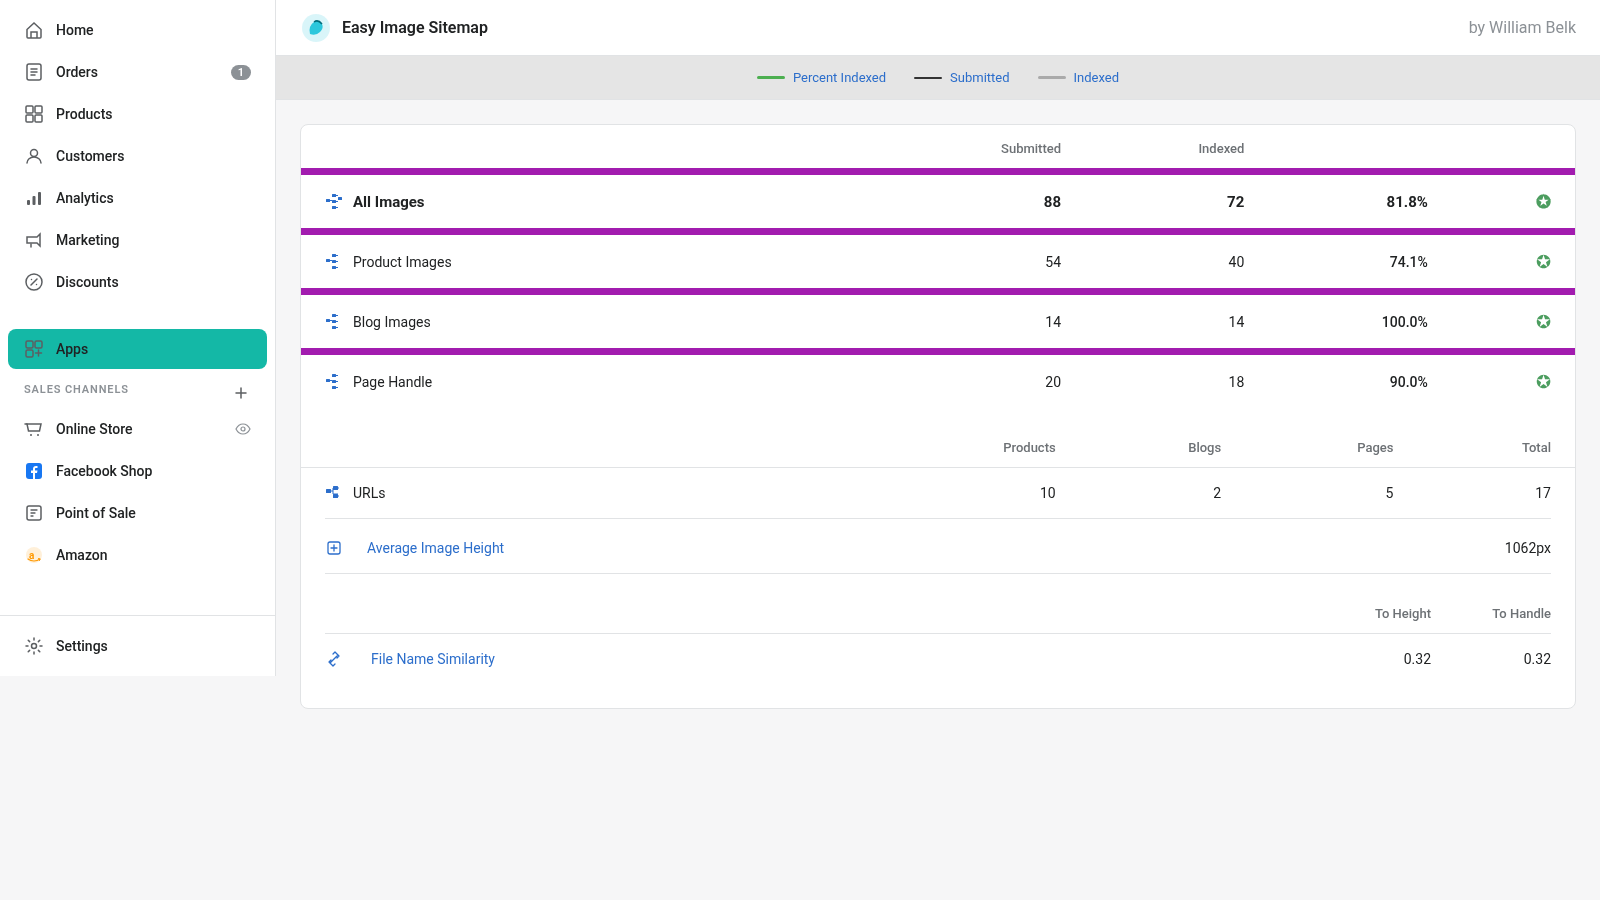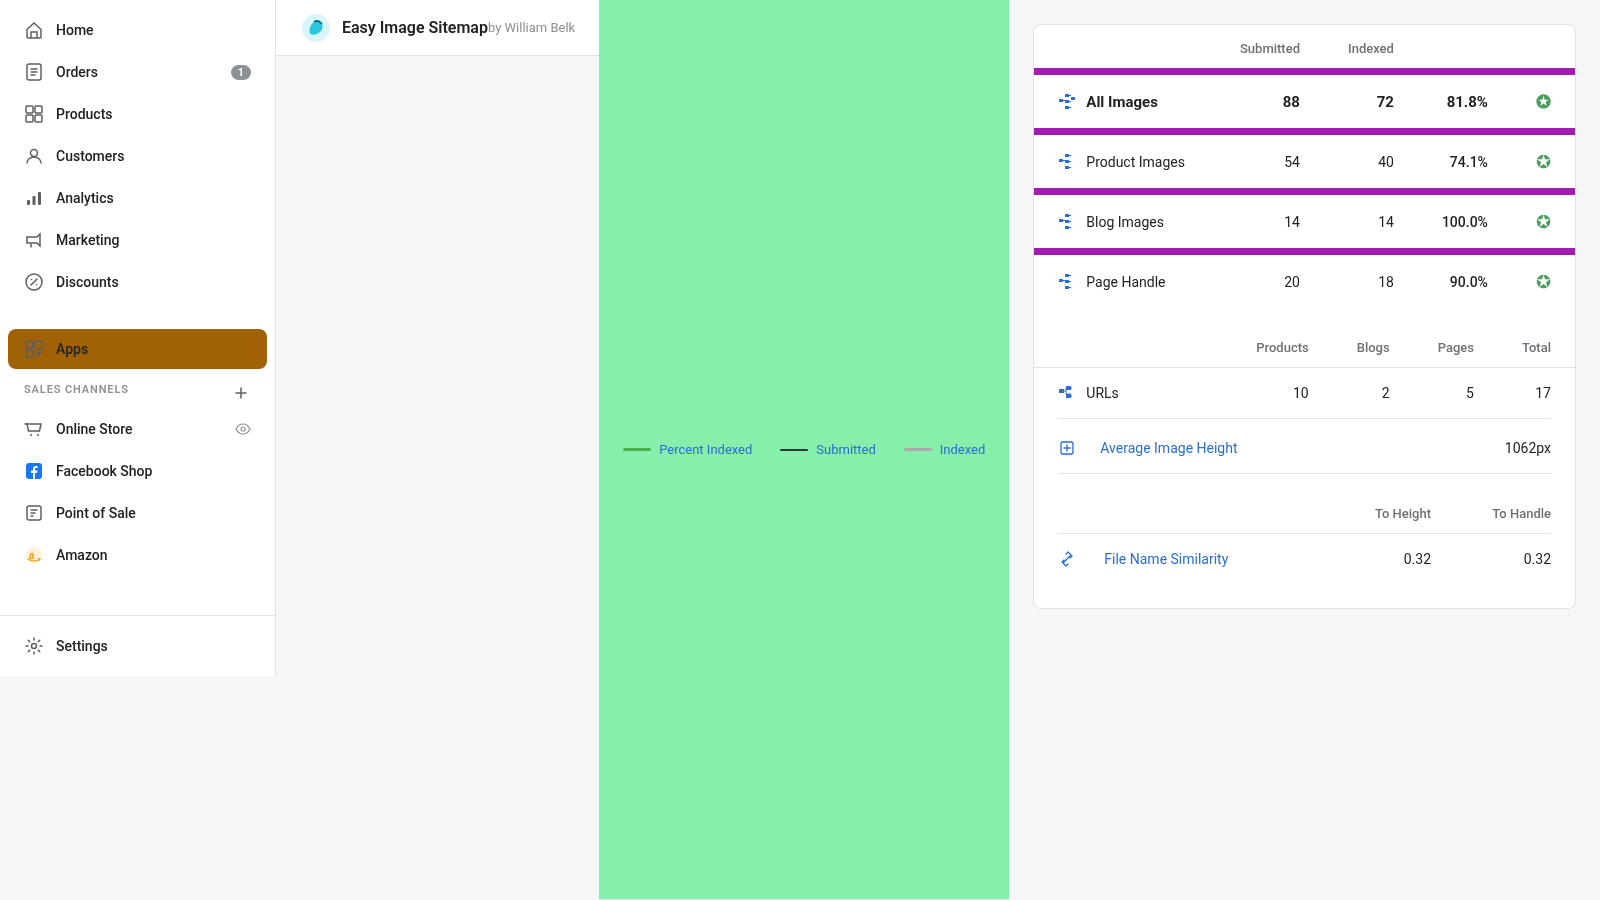--- a/index.html
+++ b/index.html
@@ -23,21 +23,21 @@
       gap: 12px;
       padding: 10px 16px;
       cursor: pointer;
       border-radius: 8px;
       margin: 2px 8px;
       color: #202223;
       font-size: 14px;
       font-weight: 500;
       position: relative;
     }
-    .sidebar-item.active { background: #a16207; margin-top: 27px; }
+    .sidebar-item.active { background: #14b8a6; margin-top: 27px; }
     .sidebar-item .icon { width: 20px; height: 20px; display: flex; align-items: center; justify-content: center; color: #5c5f62; }
     .sidebar-item .badge {
       margin-left: auto;
       background: #8c9196;
       color: #fff;
       border-radius: 10px;
       font-size: 11px;
       padding: 1px 7px;
       font-weight: 600;
     }
@@ -63,21 +63,21 @@
 
     .sidebar-bottom {
       border-top: 1px solid #e1e3e5;
       padding: 8px 0;
     }
 
     
     #main {
       flex: 1;
       display: flex;
-      flex-direction: row;
+      flex-direction: column;
       overflow: hidden;
     }
 
     
     #topbar {
       background: #fff;
       border-bottom: 1px solid #e1e3e5;
       padding: 0 24px;
       height: 56px;
       display: flex;
@@ -89,28 +89,28 @@
       align-items: center;
       gap: 10px;
       font-size: 16px;
       font-weight: 600;
       color: #202223;
     }
     .app-icon {
       width: 32px; height: 32px;
     }
     .by-author {
-      font-size: 13px;
+      font-size: 16px;
       color: #8c9196;
       text-align: center;
     }
 
     
     #legend {
-      background: #86efac;
+      background: #e5e5e5;
       padding: 14px 24px;
       display: flex;
       align-items: center;
       justify-content: center;
       gap: 28px;
       border-bottom: 1px solid #e1e3e5;
     }
     .legend-item {
       display: flex;
       align-items: center;

